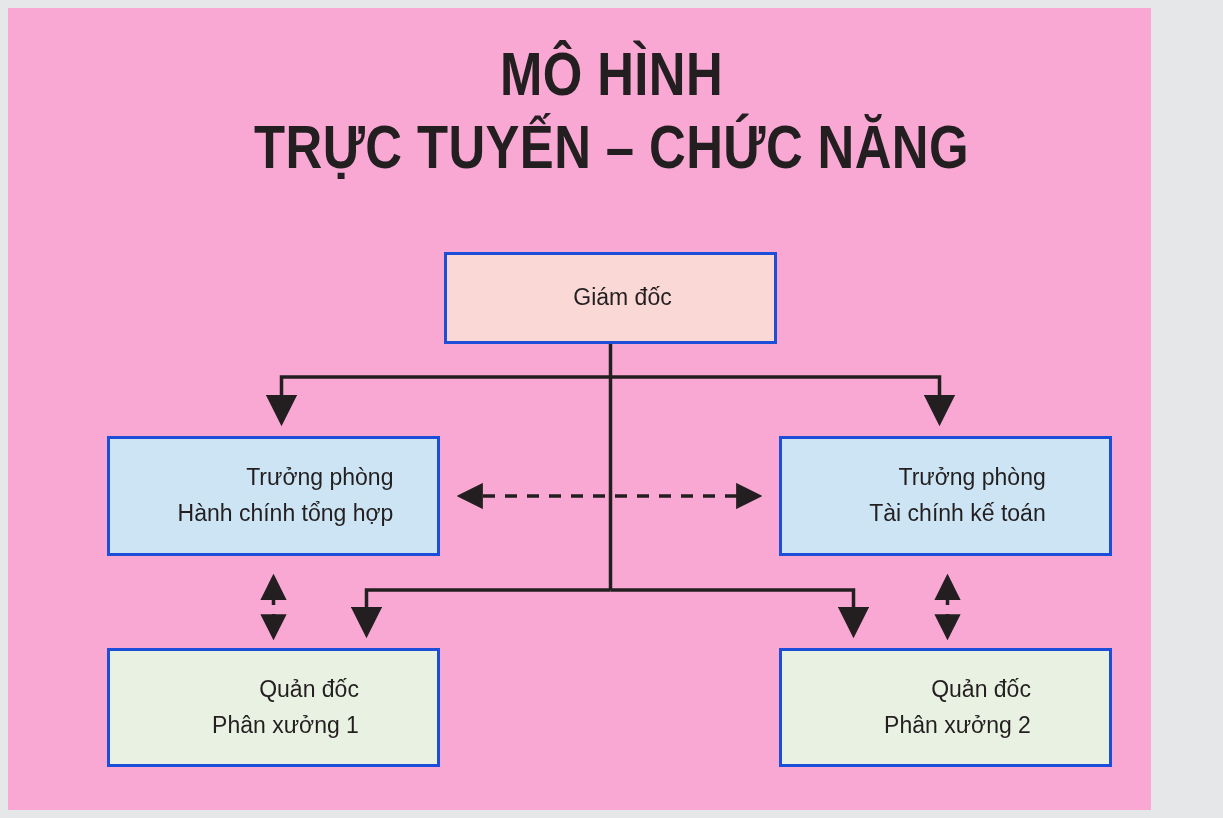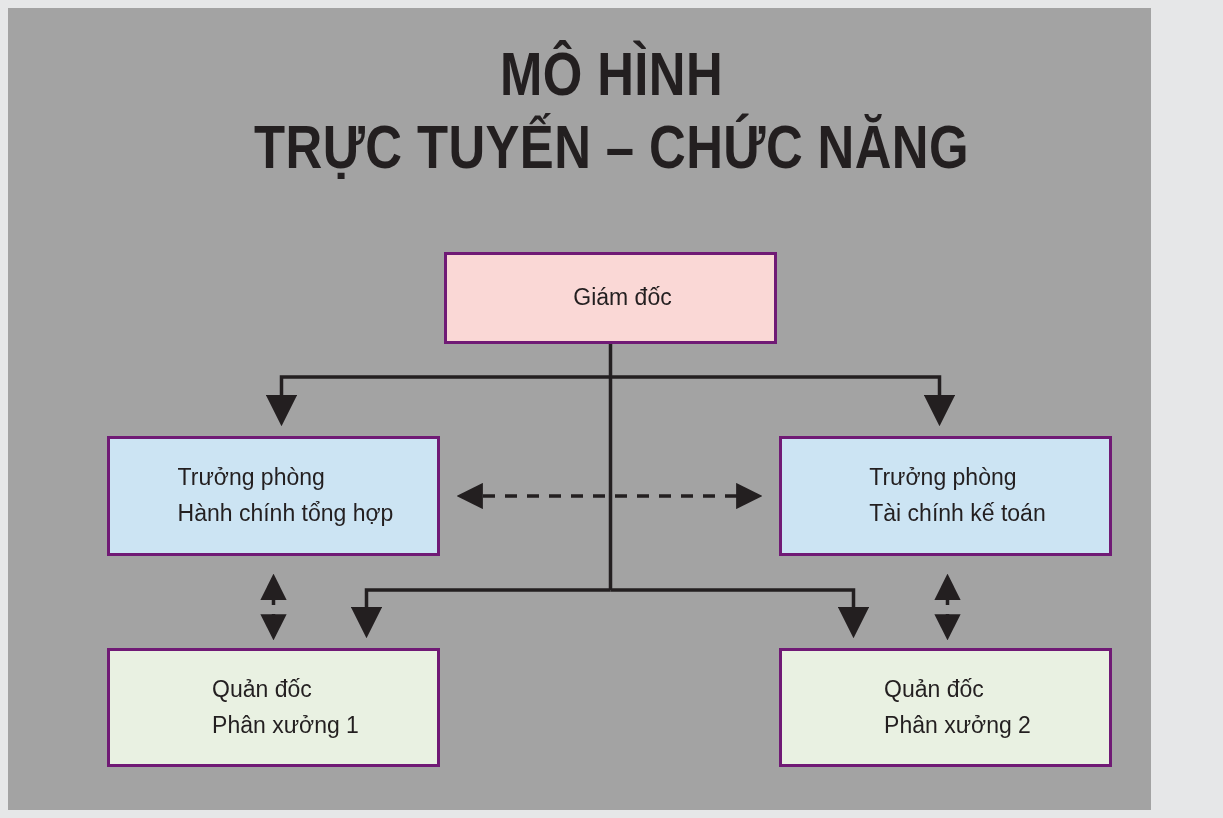--- a/index.html
+++ b/index.html
@@ -12,45 +12,45 @@
     height: 818px;
     font-family: "Liberation Sans", sans-serif;
     overflow: hidden;
   }
   #page {
     position: absolute;
     left: 8px;
     top: 8px;
     width: 1143px;
     height: 802px;
-    background: #a3a3a3;
+    background: #f9a8d4;
   }
   #title {
     position: absolute;
     left: 0;
     top: 30px;
     width: 1207px;
     text-align: center;
     color: #231f20;
     font-weight: bold;
     font-size: 62px;
     line-height: 1.17;
     letter-spacing: 0.5px;
     transform: scaleX(0.82);
     transform-origin: center top;
     white-space: pre-line;
   }
   .node {
     position: absolute;
     box-sizing: border-box;
-    border: 3px solid #701a75;
+    border: 3px solid #1d4ed8;
     display: flex;
     align-items: center;
     justify-content: center;
-    text-align: left;
+    text-align: right;
     color: #231f20;
     font-size: 23px;
     line-height: 1.55;
     white-space: pre-line;
     padding-left: 24px;
   }
   #node-director {
     left: 436px;  top: 244px;  width: 333px; height: 92px;
     background: #fad8d6;
   }

